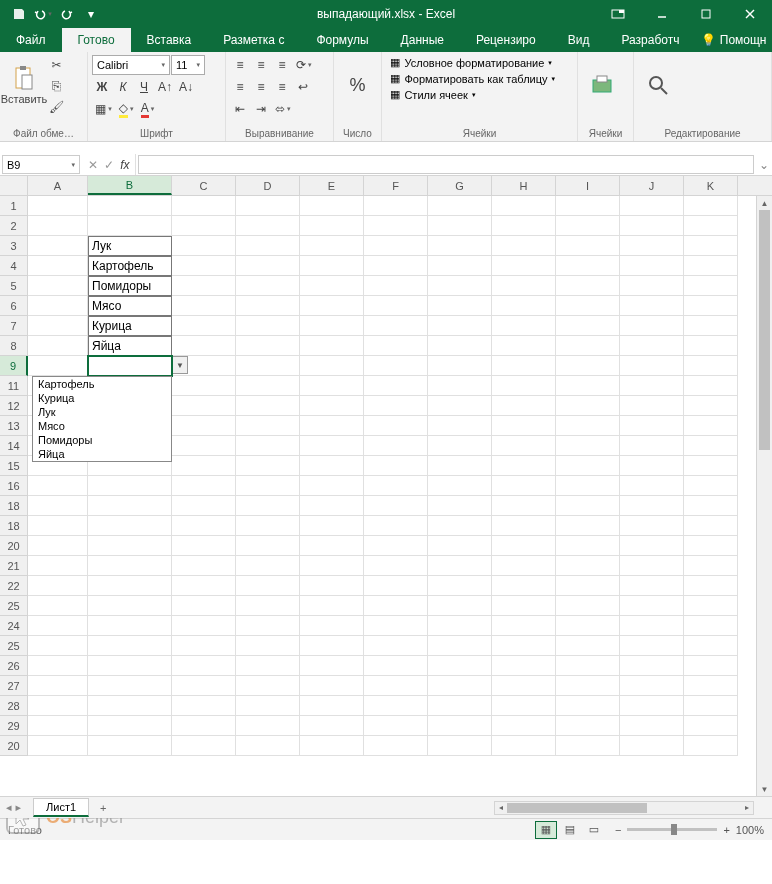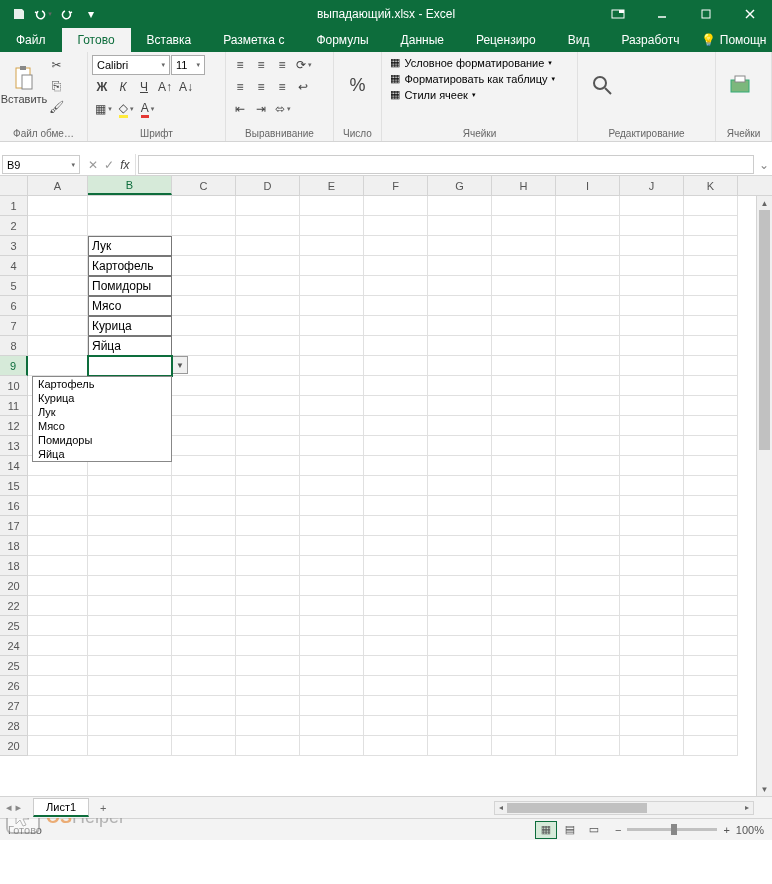--- a/index.html
+++ b/index.html
@@ -256,42 +256,42 @@
         <div class="sitem">
             <span>▦</span>
             <span>Стили ячеек</span>
             <span style="font-size:7px">▾</span>
           </div>
       </div>
     </div>
     <div class="group-label">Ячейки</div>
   </div>
 
+  <div class="group" style="width:56px">
+    <div class="group-body">
+        <div class="rbtn big">
+          <svg width="22" height="22">
+            <rect x="2" y="6" width="18" height="12" fill="#7cb77c" stroke="#3a7"></rect>
+            <rect x="6" y="2" width="10" height="6" fill="#fff" stroke="#888"></rect>
+          </svg>
+        </div>
+      </div>
+    <div class="group-label">Ячейки</div>
+  </div>
+
   <div class="group" style="flex:1">
     <div class="group-body">
         <div class="rbtn big">
           <svg width="22" height="22">
             <circle cx="9" cy="9" r="6" fill="none" stroke="#555" stroke-width="2"></circle>
             <line x1="14" y1="14" x2="20" y2="20" stroke="#555" stroke-width="2"></line>
           </svg>
         </div>
       </div>
     <div class="group-label">Редактирование</div>
-  </div>
-
-  <div class="group" style="width:56px">
-    <div class="group-body">
-        <div class="rbtn big">
-          <svg width="22" height="22">
-            <rect x="2" y="6" width="18" height="12" fill="#7cb77c" stroke="#3a7"></rect>
-            <rect x="6" y="2" width="10" height="6" fill="#fff" stroke="#888"></rect>
-          </svg>
-        </div>
-      </div>
-    <div class="group-label">Ячейки</div>
   </div>
 </div>
 
 <div class="fxbar">
   <div class="namebox">
       <span>B9</span>
       <span style="font-size:7px;color:#666">▾</span>
     </div>
   <div class="fx-controls">
     <span>✕</span>
@@ -438,34 +438,20 @@
         <div class="cell" style="width: 64px;"></div>
         <div class="cell" style="width: 64px;"></div>
         <div class="cell" style="width: 64px;"></div>
         <div class="cell" style="width: 64px;"></div>
         <div class="cell" style="width: 64px;"></div>
         <div class="cell" style="width: 64px;"></div>
         <div class="cell" style="width: 64px;"></div>
         <div class="cell" style="width: 54px;"></div>
       </div>
       <div class="row">
-        <div class="rh">10</div>
-        <div class="cell" style="width: 60px;"></div>
-        <div class="cell" style="width: 84px;"></div>
-        <div class="cell" style="width: 64px;"></div>
-        <div class="cell" style="width: 64px;"></div>
-        <div class="cell" style="width: 64px;"></div>
-        <div class="cell" style="width: 64px;"></div>
-        <div class="cell" style="width: 64px;"></div>
-        <div class="cell" style="width: 64px;"></div>
-        <div class="cell" style="width: 64px;"></div>
-        <div class="cell" style="width: 64px;"></div>
-        <div class="cell" style="width: 54px;"></div>
-      </div>
-      <div class="row">
         <div class="rh">11</div>
         <div class="cell" style="width: 60px;"></div>
         <div class="cell" style="width: 84px;"></div>
         <div class="cell" style="width: 64px;"></div>
         <div class="cell" style="width: 64px;"></div>
         <div class="cell" style="width: 64px;"></div>
         <div class="cell" style="width: 64px;"></div>
         <div class="cell" style="width: 64px;"></div>
         <div class="cell" style="width: 64px;"></div>
         <div class="cell" style="width: 64px;"></div>
@@ -536,34 +522,20 @@
         <div class="cell" style="width: 64px;"></div>
         <div class="cell" style="width: 64px;"></div>
         <div class="cell" style="width: 64px;"></div>
         <div class="cell" style="width: 64px;"></div>
         <div class="cell" style="width: 64px;"></div>
         <div class="cell" style="width: 64px;"></div>
         <div class="cell" style="width: 64px;"></div>
         <div class="cell" style="width: 54px;"></div>
       </div>
       <div class="row">
-        <div class="rh">17</div>
-        <div class="cell" style="width: 60px;"></div>
-        <div class="cell" style="width: 84px;"></div>
-        <div class="cell" style="width: 64px;"></div>
-        <div class="cell" style="width: 64px;"></div>
-        <div class="cell" style="width: 64px;"></div>
-        <div class="cell" style="width: 64px;"></div>
-        <div class="cell" style="width: 64px;"></div>
-        <div class="cell" style="width: 64px;"></div>
-        <div class="cell" style="width: 64px;"></div>
-        <div class="cell" style="width: 64px;"></div>
-        <div class="cell" style="width: 54px;"></div>
-      </div>
-      <div class="row">
         <div class="rh">18</div>
         <div class="cell" style="width: 60px;"></div>
         <div class="cell" style="width: 84px;"></div>
         <div class="cell" style="width: 64px;"></div>
         <div class="cell" style="width: 64px;"></div>
         <div class="cell" style="width: 64px;"></div>
         <div class="cell" style="width: 64px;"></div>
         <div class="cell" style="width: 64px;"></div>
         <div class="cell" style="width: 64px;"></div>
         <div class="cell" style="width: 64px;"></div>
@@ -592,20 +564,34 @@
         <div class="cell" style="width: 64px;"></div>
         <div class="cell" style="width: 64px;"></div>
         <div class="cell" style="width: 64px;"></div>
         <div class="cell" style="width: 64px;"></div>
         <div class="cell" style="width: 64px;"></div>
         <div class="cell" style="width: 64px;"></div>
         <div class="cell" style="width: 64px;"></div>
         <div class="cell" style="width: 54px;"></div>
       </div>
       <div class="row">
+        <div class="rh">21</div>
+        <div class="cell" style="width: 60px;"></div>
+        <div class="cell" style="width: 84px;"></div>
+        <div class="cell" style="width: 64px;"></div>
+        <div class="cell" style="width: 64px;"></div>
+        <div class="cell" style="width: 64px;"></div>
+        <div class="cell" style="width: 64px;"></div>
+        <div class="cell" style="width: 64px;"></div>
+        <div class="cell" style="width: 64px;"></div>
+        <div class="cell" style="width: 64px;"></div>
+        <div class="cell" style="width: 64px;"></div>
+        <div class="cell" style="width: 54px;"></div>
+      </div>
+      <div class="row">
         <div class="rh">22</div>
         <div class="cell" style="width: 60px;"></div>
         <div class="cell" style="width: 84px;"></div>
         <div class="cell" style="width: 64px;"></div>
         <div class="cell" style="width: 64px;"></div>
         <div class="cell" style="width: 64px;"></div>
         <div class="cell" style="width: 64px;"></div>
         <div class="cell" style="width: 64px;"></div>
         <div class="cell" style="width: 64px;"></div>
         <div class="cell" style="width: 64px;"></div>
@@ -677,20 +663,34 @@
         <div class="cell" style="width: 64px;"></div>
         <div class="cell" style="width: 64px;"></div>
         <div class="cell" style="width: 64px;"></div>
         <div class="cell" style="width: 64px;"></div>
         <div class="cell" style="width: 64px;"></div>
         <div class="cell" style="width: 64px;"></div>
         <div class="cell" style="width: 54px;"></div>
       </div>
       <div class="row">
         <div class="rh">28</div>
+        <div class="cell" style="width: 60px;"></div>
+        <div class="cell" style="width: 84px;"></div>
+        <div class="cell" style="width: 64px;"></div>
+        <div class="cell" style="width: 64px;"></div>
+        <div class="cell" style="width: 64px;"></div>
+        <div class="cell" style="width: 64px;"></div>
+        <div class="cell" style="width: 64px;"></div>
+        <div class="cell" style="width: 64px;"></div>
+        <div class="cell" style="width: 64px;"></div>
+        <div class="cell" style="width: 64px;"></div>
+        <div class="cell" style="width: 54px;"></div>
+      </div>
+      <div class="row">
+        <div class="rh">29</div>
         <div class="cell" style="width: 60px;"></div>
         <div class="cell" style="width: 84px;"></div>
         <div class="cell" style="width: 64px;"></div>
         <div class="cell" style="width: 64px;"></div>
         <div class="cell" style="width: 64px;"></div>
         <div class="cell" style="width: 64px;"></div>
         <div class="cell" style="width: 64px;"></div>
         <div class="cell" style="width: 64px;"></div>
         <div class="cell" style="width: 64px;"></div>
         <div class="cell" style="width: 64px;"></div>

